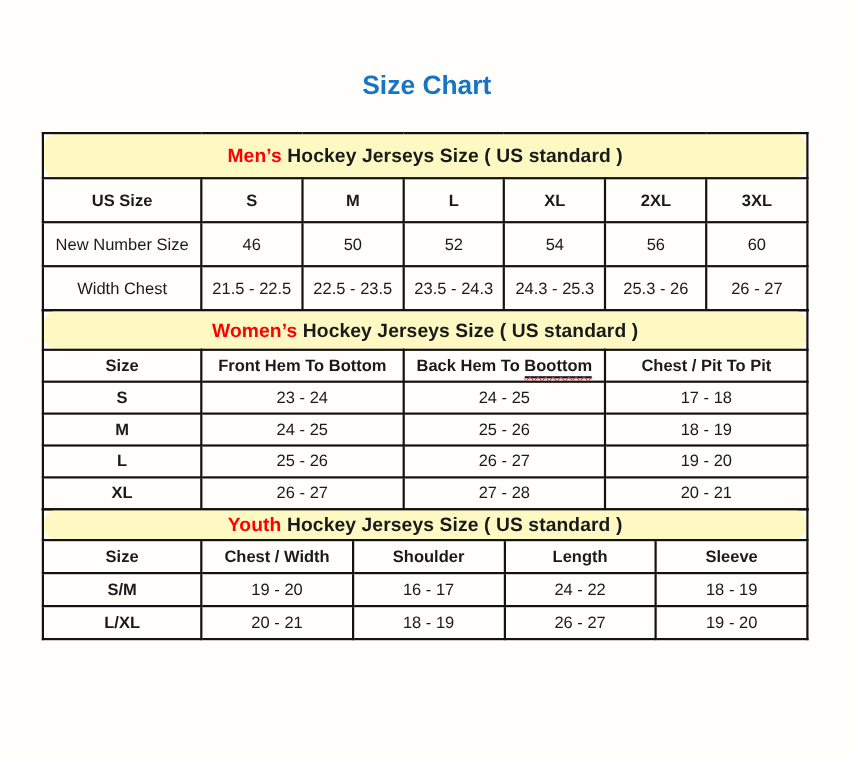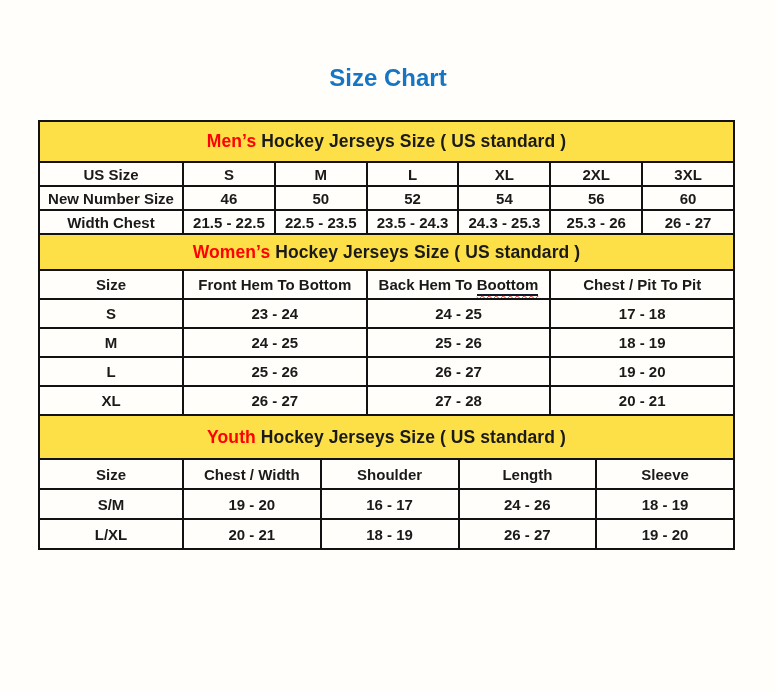--- a/index.html
+++ b/index.html
@@ -35,32 +35,33 @@
   td, th {
     border: 2px solid #121212;
     text-align: center;
     vertical-align: middle;
     font-size: 15px;
     padding: 0 2px;
     overflow: hidden;
     white-space: nowrap;
   }
   th { font-weight: bold; }
-  td.value { font-weight: bold; }
+  td.value { font-weight: normal; }
   .banner-cell {
-    background: #fde047;
+    background: #fef9c3;
     font-weight: bold;
     font-size: 17.5px;
     letter-spacing: 0.1px;
+    border-radius: 14px;
   }
   .banner-hl { color: #ff0000; }
   .banner-mens  { height: 41px; }
   .banner-womens{ height: 36px; }
-  .banner-youth { height: 44px; margin-left: 44px; }
-  .mens-table tr.data-row   td, .mens-table tr.data-row   th { height: 24px; margin-left: 41px; }
+  .banner-youth { height: 28px; margin-left: 44px; }
+  .mens-table tr.data-row   td, .mens-table tr.data-row   th { height: 40px; margin-left: 41px; }
   .womens-table tr.data-row td, .womens-table tr.data-row th { height: 29px; }
   .youth-table tr.data-row  td, .youth-table tr.data-row  th { height: 30px; }
   .u-solid { border-bottom: 2px solid #0f172a; padding-bottom: 1px; }
   .u-wavy {
     text-decoration-line: underline;
     text-decoration-style: wavy;
     text-decoration-color: #e02b20;
     text-decoration-thickness: 1px;
     text-underline-offset: 5px;
   }
@@ -176,21 +177,21 @@
       <th>Size</th>
       <th>Chest / Width</th>
       <th>Shoulder</th>
       <th>Length</th>
       <th>Sleeve</th>
     </tr>
     <tr class="data-row">
       <th>S/M</th>
       <td class="value">19 - 20</td>
       <td class="value">16 - 17</td>
-      <td class="value">24 - 26</td>
+      <td class="value">24 - 22</td>
       <td class="value">18 - 19</td>
     </tr>
     <tr class="data-row">
       <th>L/XL</th>
       <td class="value">20 - 21</td>
       <td class="value">18 - 19</td>
       <td class="value">26 - 27</td>
       <td class="value">19 - 20</td>
     </tr>
   </tbody>

